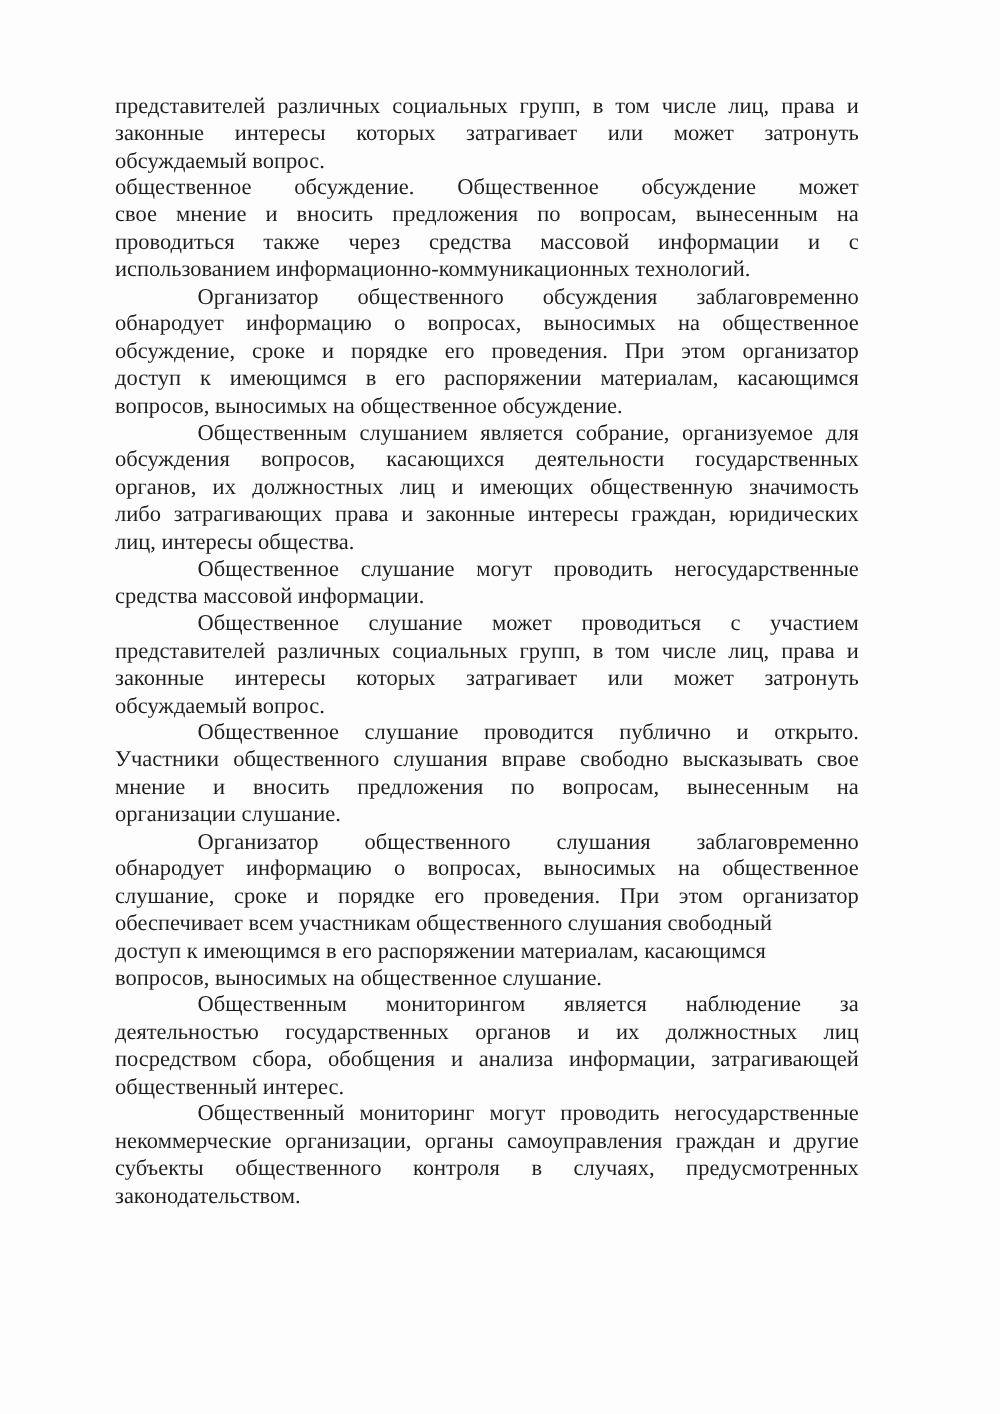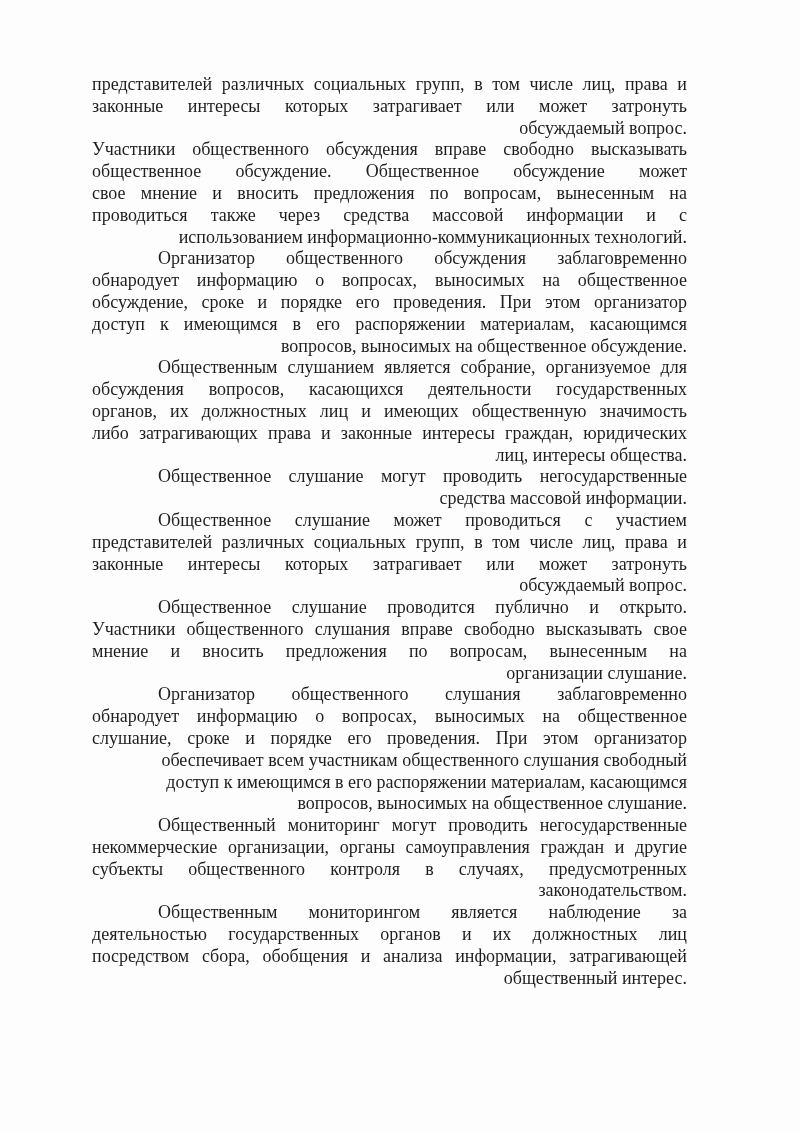--- a/index.html
+++ b/index.html
@@ -21,21 +21,21 @@
     top: 74px;
     width: 595px;
     color: #1e1e1e;
     font-size: 18px;
     line-height: 21.8px;
   }
   .para { margin: 0; padding: 0; }
   .ln {
     height: 21.8px;
     overflow: hidden;
-    text-align: right;
+    text-align: left;
     white-space: normal;
   }
   
   .ln.j { text-align: justify; }
   .ln.j::after {
     content: "";
     display: inline-block;
     width: 100%;
     height: 0;
     vertical-align: top;
@@ -49,21 +49,20 @@
 <div class="page">
   <div class="textblock">
 
     <div class="para">
       <div class="ln j">представителей различных социальных групп, в том числе лиц, права и</div>
       <div class="ln j">законные интересы которых затрагивает или может затронуть</div>
       <div class="ln">обсуждаемый вопрос.</div>
     </div>
 
     <div class="para">
-      <div class="ln j">Участники общественного обсуждения вправе свободно высказывать</div>
       <div class="ln j">общественное обсуждение. Общественное обсуждение может</div>
       <div class="ln j">свое мнение и вносить предложения по вопросам, вынесенным на</div>
       <div class="ln j">проводиться также через средства массовой информации и с</div>
       <div class="ln">использованием информационно-коммуникационных технологий.</div>
     </div>
 
     <div class="para">
       <div class="ln j in">Организатор общественного обсуждения заблаговременно</div>
       <div class="ln j">обнародует информацию о вопросах, выносимых на общественное</div>
       <div class="ln j">обсуждение, сроке и порядке его проведения. При этом организатор</div>
@@ -101,27 +100,27 @@
     <div class="para">
       <div class="ln j in">Организатор общественного слушания заблаговременно</div>
       <div class="ln j">обнародует информацию о вопросах, выносимых на общественное</div>
       <div class="ln j">слушание, сроке и порядке его проведения. При этом организатор</div>
       <div class="ln">обеспечивает всем участникам общественного слушания свободный</div>
       <div class="ln">доступ к имеющимся в его распоряжении материалам, касающимся</div>
       <div class="ln">вопросов, выносимых на общественное слушание.</div>
     </div>
 
     <div class="para">
+      <div class="ln j in">Общественным мониторингом является наблюдение за</div>
+      <div class="ln j">деятельностью государственных органов и их должностных лиц</div>
+      <div class="ln j">посредством сбора, обобщения и анализа информации, затрагивающей</div>
+      <div class="ln">общественный интерес.</div>
+    </div>
+
+    <div class="para">
       <div class="ln j in">Общественный мониторинг могут проводить негосударственные</div>
       <div class="ln j">некоммерческие организации, органы самоуправления граждан и другие</div>
       <div class="ln j">субъекты общественного контроля в случаях, предусмотренных</div>
       <div class="ln">законодательством.</div>
     </div>
 
-    <div class="para">
-      <div class="ln j in">Общественным мониторингом является наблюдение за</div>
-      <div class="ln j">деятельностью государственных органов и их должностных лиц</div>
-      <div class="ln j">посредством сбора, обобщения и анализа информации, затрагивающей</div>
-      <div class="ln">общественный интерес.</div>
-    </div>
-
   </div>
 </div>
 
 </body></html>

